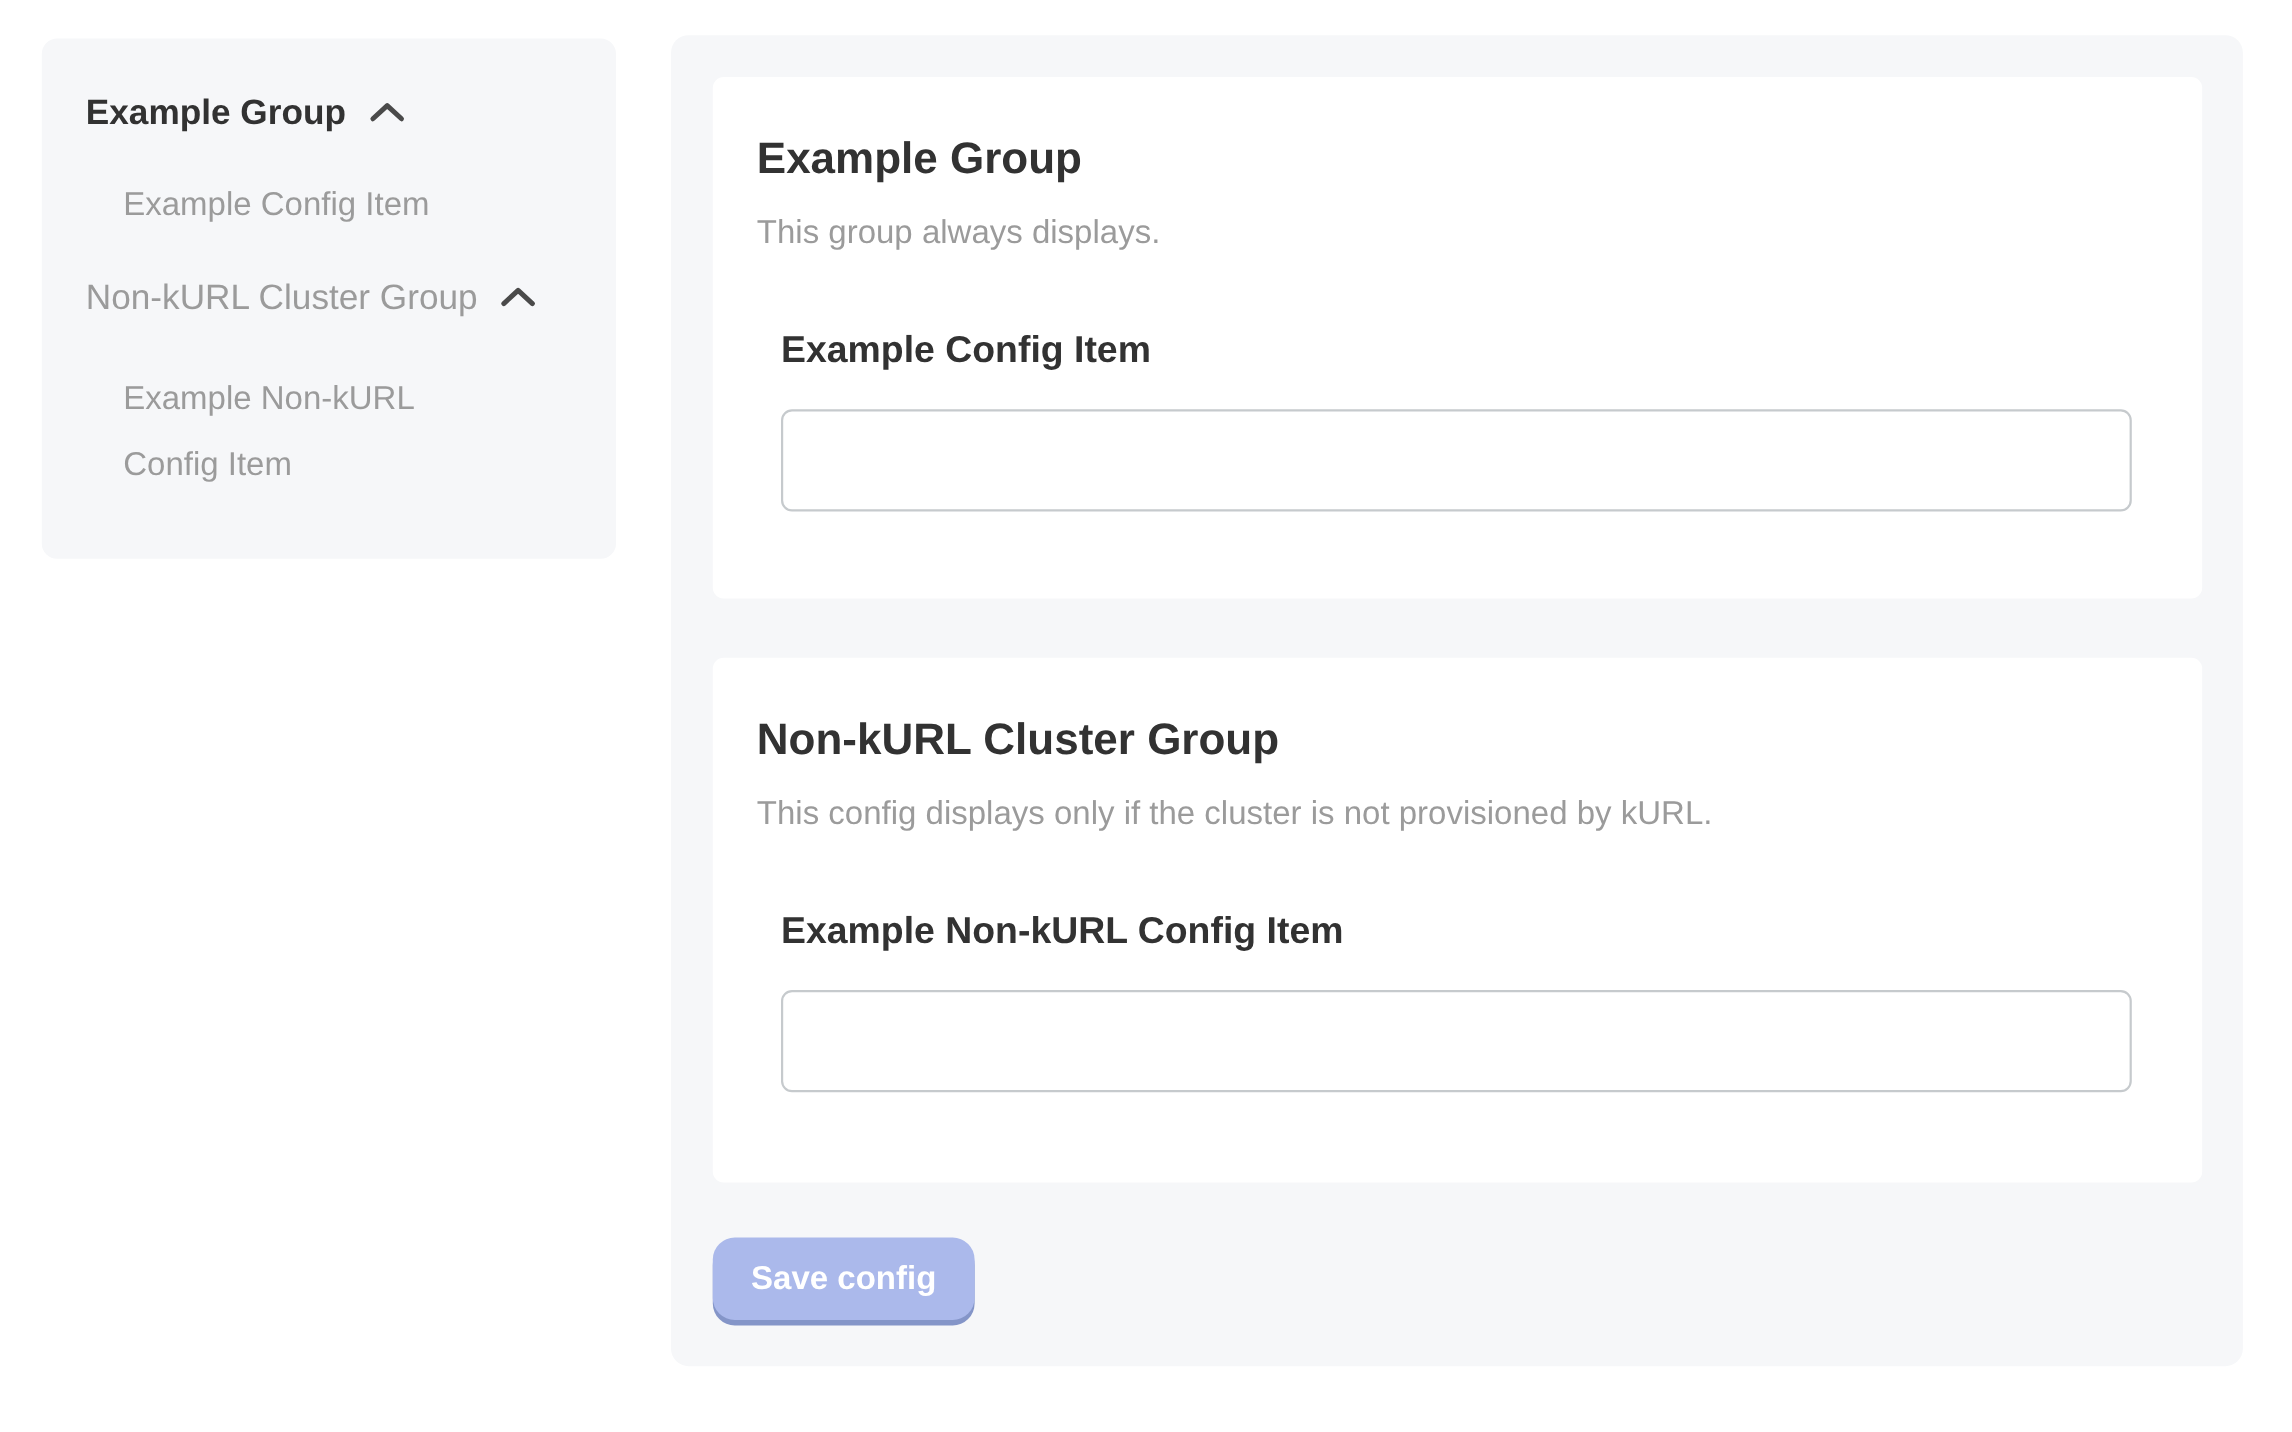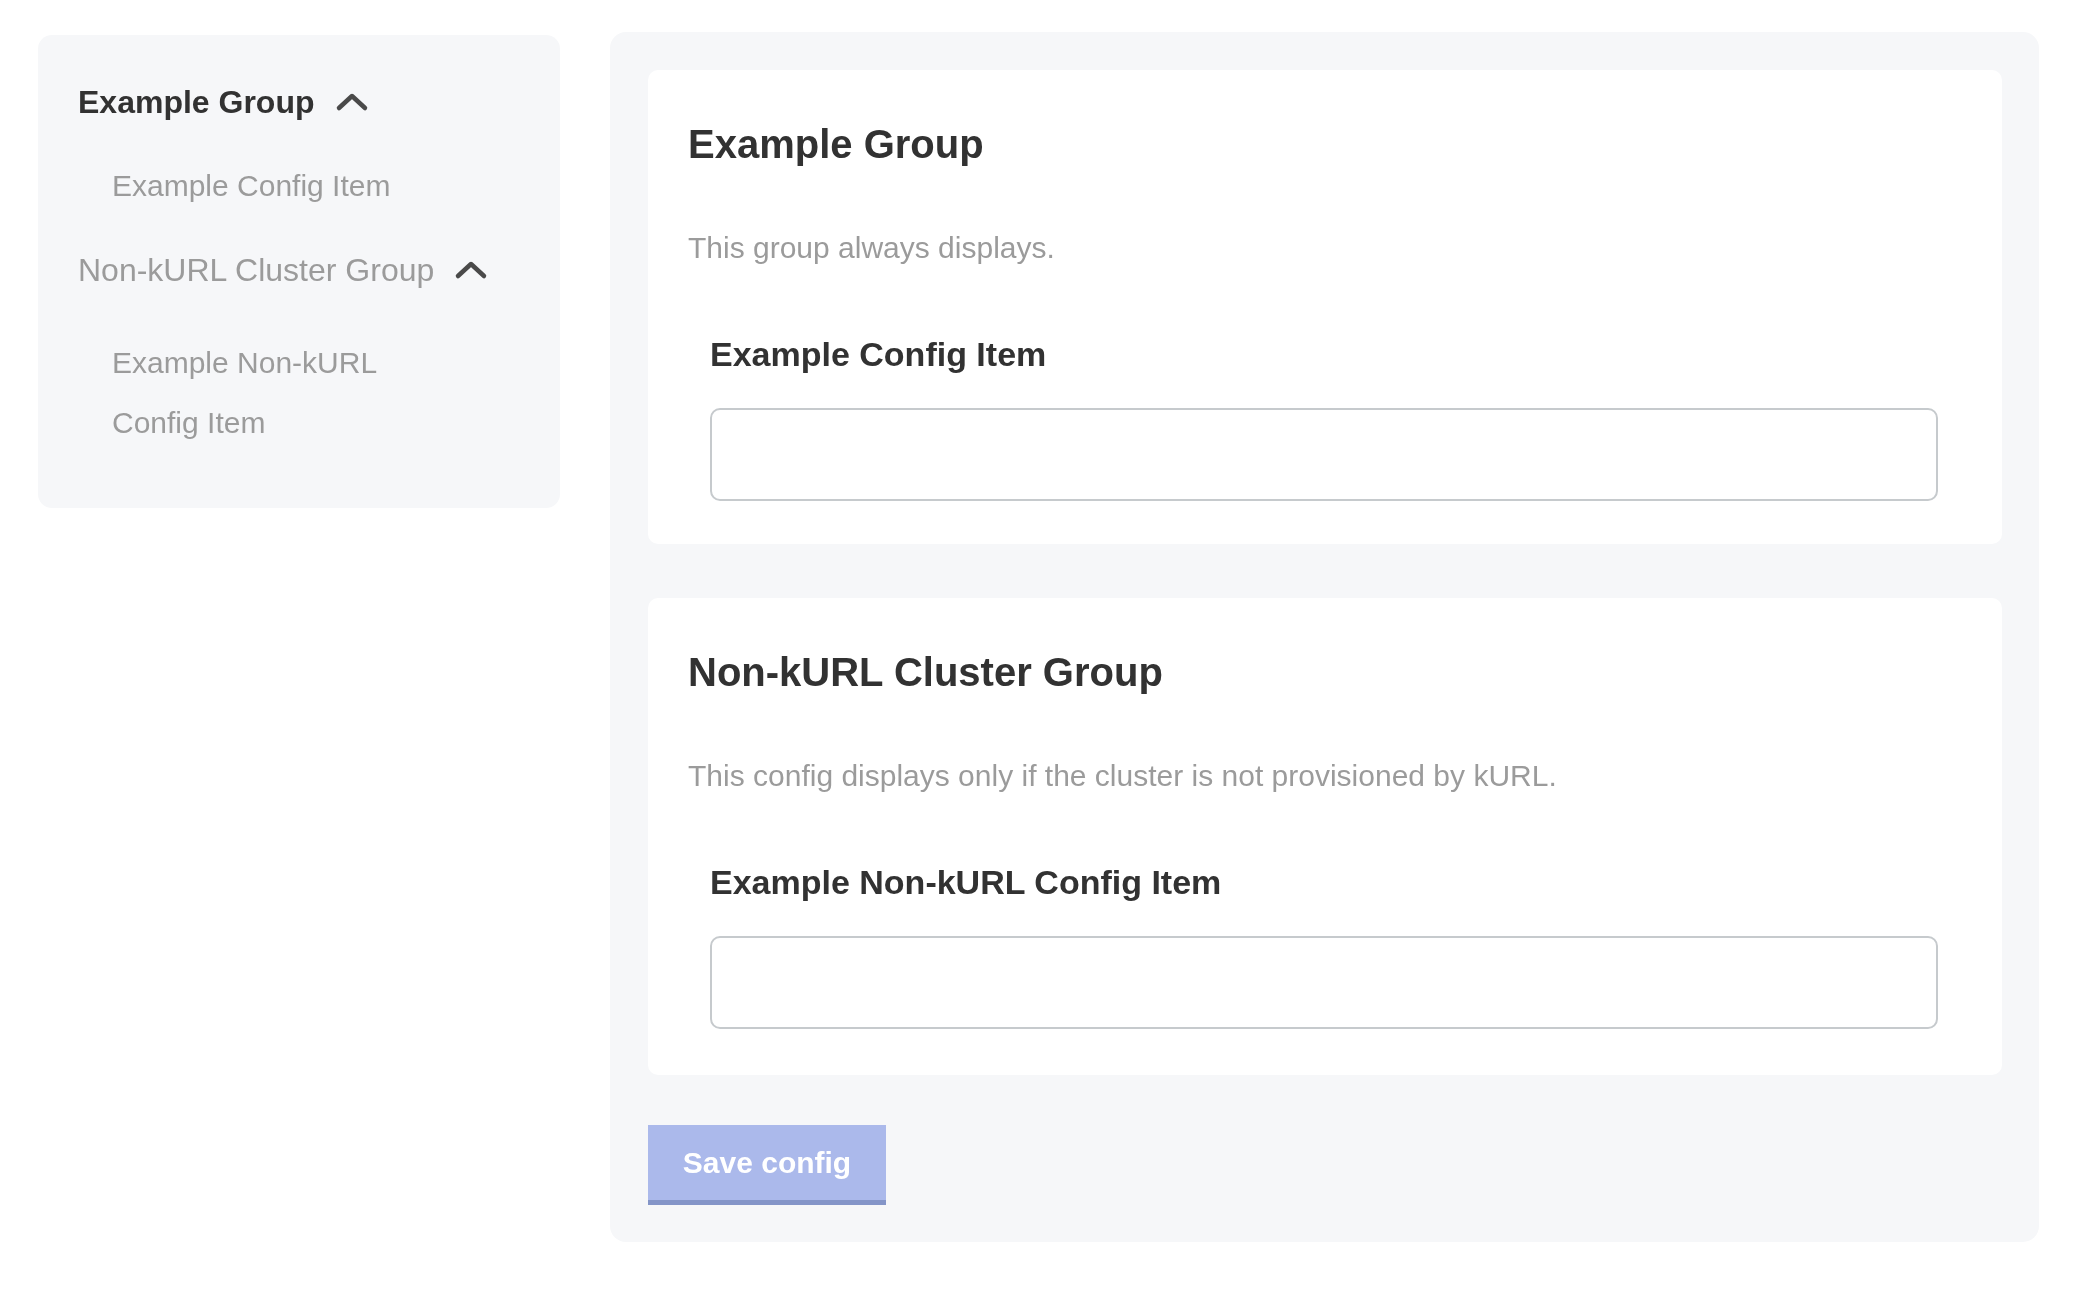--- a/index.html
+++ b/index.html
@@ -36,37 +36,37 @@
   .card{
     position:absolute;left:38px;width:1354px;background:#FFFFFF;
     border-radius:10px;box-sizing:border-box;padding:48px 40px 0 40px;
   }
   .card.first{top:38px;height:474px;}
   .card.second{top:566px;height:477px;}
   .card-title{
     font-size:40px;line-height:52px;font-weight:700;color:#323232;margin:0;
   }
   .card-desc{
-    font-size:30px;line-height:40px;color:#9B9B9B;margin-top:58px;
+    font-size:30px;line-height:40px;color:#9B9B9B;margin-top:22px;
   }
   .item-block{margin-top:64px;margin-left:22px;}
   .item-label{
     font-size:34px;line-height:44px;font-weight:600;color:#323232;
   }
   .item-input{
     display:block;margin-top:32px;width:1228px;height:93px;
     box-sizing:border-box;border:2px solid #C6CACD;border-radius:10px;
     background:#FFFFFF;font-size:30px;color:#323232;padding:0 24px;
     outline:none;
   }
 
   
   .save-btn{
     position:absolute;left:38px;top:1093px;width:238px;height:75px;
-    background:#ABB9EB;border:none;border-radius:0;
+    background:#ABB9EB;border:none;border-radius:20px;
     box-shadow:0 5px 0 #8495C8;
     color:#FFFFFF;font-size:30px;font-weight:700;
     font-family:"Liberation Sans","DejaVu Sans",sans-serif;
     cursor:pointer;
   }
 </style>
 </head>
 <body>
 
 <nav class="sidebar">

